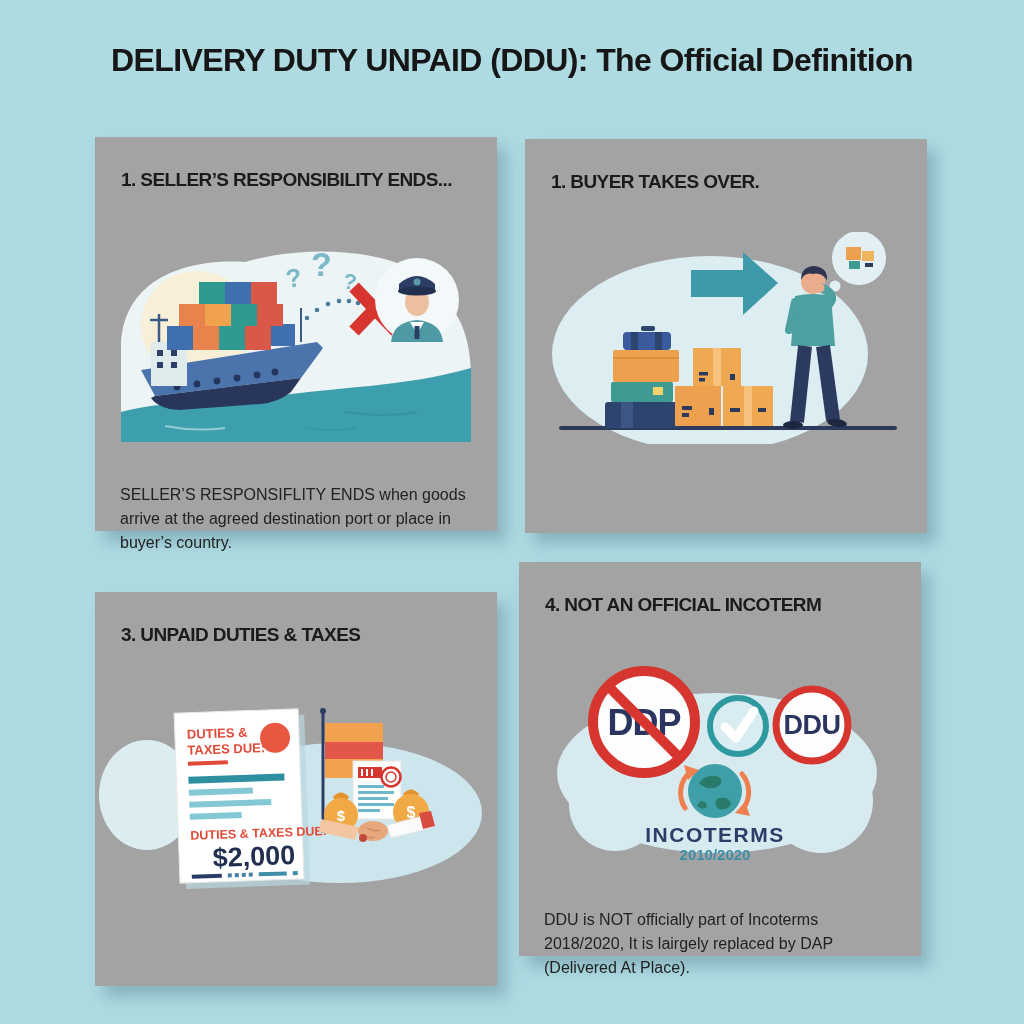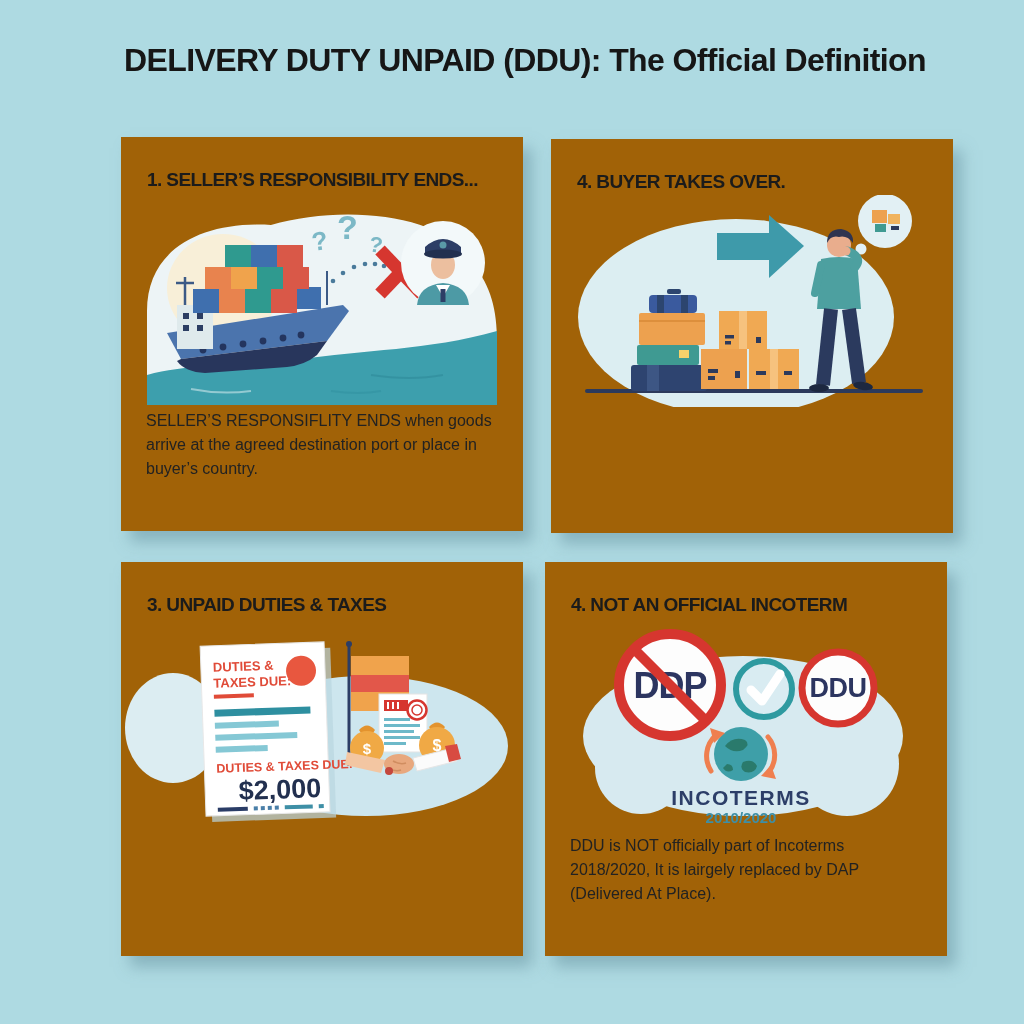--- a/index.html
+++ b/index.html
@@ -2,34 +2,34 @@
 <html><head>
 <meta charset="utf-8">
 <style>
   * { margin:0; padding:0; box-sizing:border-box; }
   html,body { width:1024px; height:1024px; }
   body {
     background:#aedae2;
     font-family:"Liberation Sans", sans-serif;
     position:relative; overflow:hidden;
   }
-  .canvas { position:absolute; inset:0;margin-left:26px; }
+  .canvas { position:absolute; inset:0; }
   .page-title {
     position:absolute; top:42px; left:0; width:100%;
     text-align:center; font-size:32px; font-weight:700;
     letter-spacing:-0.6px; color:#161616; white-space:nowrap;
   }
   .card {
-    position:absolute; width:402px; height:394px; background:#a16207;
+    position:absolute; width:402px; height:394px; background:#a3a3a3;
     box-shadow:9px 11px 14px rgba(105,150,162,0.55);
-    display:flex; flex-direction:column;
+    display:flex; flex-direction:column;gap:37px;
   }
   #card-seller   { left:95px;  top:137px; }
   #card-buyer    { left:525px; top:139px; }
-  #card-duties   { left:95px;  top:562px; }
+  #card-duties   { left:95px;  top:592px; }
   #card-incoterm { left:519px; top:562px; }
   .card h2 {
     margin:32px 26px 0; font-size:19px; font-weight:700;
     letter-spacing:-0.6px; color:#1b1b1b; white-space:nowrap;
   }
   .illus { display:block; width:402px; height:212px; margin-top:2px; flex:0 0 auto; }
   .card p {
     margin:4px 25px 0; font-size:16px; line-height:1.5; color:#222222;
   }
   .card p + p { margin-top:0; }
@@ -111,21 +111,21 @@
         <ellipse cx="322" cy="72" rx="12" ry="14" fill="#ecbf9f"></ellipse>
         <path d="M304 54 Q322 38 340 54 L340 61 Q322 55 304 61 Z" fill="#2d3e66"></path>
         <ellipse cx="322" cy="61" rx="19" ry="4.5" fill="#22304f"></ellipse>
         <circle cx="322" cy="52" r="3.5" fill="#5a9aa8"></circle>
       </g>
     </svg>
     <p>SELLER’S RESPONSIFLITY ENDS when goods arrive at the agreed destination port or place in buyer’s country.</p>
   </section>
 
   <section class="card" id="card-buyer">
-    <h2>4. BUYER TAKES OVER.</h2>
+    <h2>1. BUYER TAKES OVER.</h2>
     <svg class="illus" viewBox="0 0 402 212">
       <ellipse cx="185" cy="122" rx="158" ry="98" fill="#dceef2"></ellipse>
 
       <g>
         <circle cx="334" cy="26" r="27" fill="#e2f0f4"></circle>
         <circle cx="310" cy="54" r="5.5" fill="#e2f0f4"></circle>
         <circle cx="300" cy="64" r="3.5" fill="#e2f0f4"></circle>
         <rect x="321" y="15" width="15" height="13" fill="#eda14f"></rect>
         <rect x="337" y="19" width="12" height="10" fill="#f0b35e"></rect>
         <rect x="324" y="29" width="11" height="8" fill="#3f9a92"></rect>

